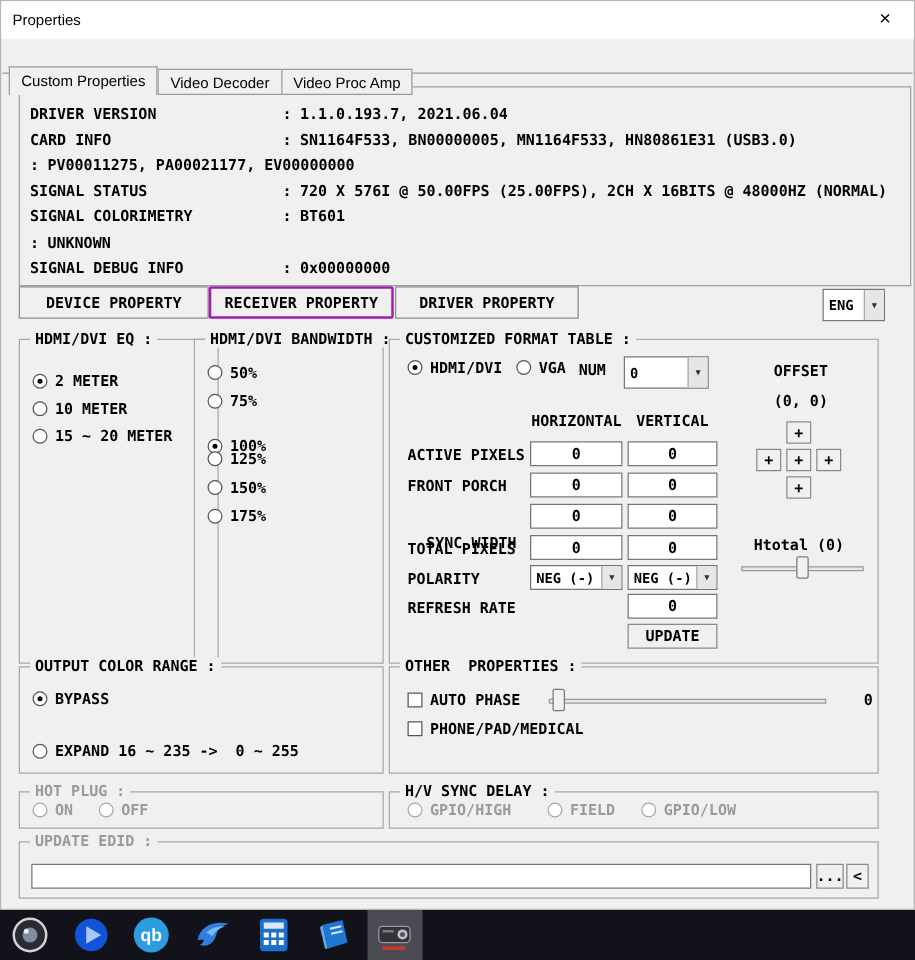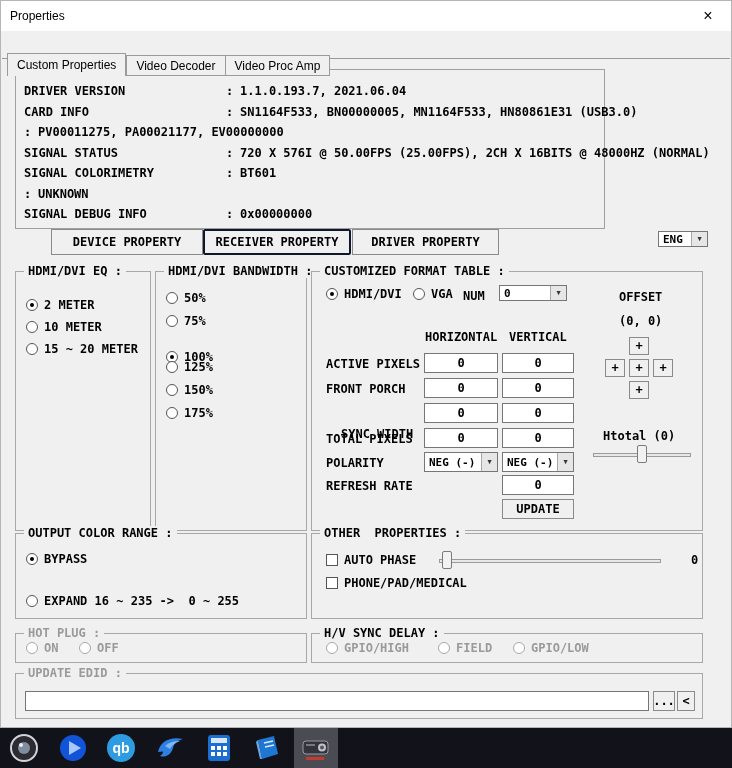--- a/index.html
+++ b/index.html
@@ -22,33 +22,33 @@
   
   .tabstrip { position: absolute; left: 6px; top: 35px; display: flex; align-items: flex-end;
     z-index: 3; font-family: "Liberation Sans", sans-serif; font-size: 12px; }
   .tab { height: 21px; margin-top: 2px; padding: 3px 9px 0 9px; background: #f0f0f0;
     border: 1px solid #9a9a9a; border-right: none; }
   .tab:last-child { border-right: 1px solid #9a9a9a; }
   .tab.active { height: 23px; margin-top: 17px; padding-top: 4px; border-right: 1px solid #9a9a9a;
     position: relative; z-index: 4; background: #f0f0f0; border-bottom: none; }
   .pageline { position: absolute; left: 1px; right: 1px; top: 57px; border-top: 1px solid #9a9a9a; z-index: 2; }
   
-  .infobox { position: absolute; left: 14px; top: 68px; width: 590px; height: 160px;
+  .infobox { position: absolute; left: 14px; top: 68px; width: 714px; height: 160px;
     border: 1px solid #a0a0a0; padding: 11px 8px 0 8px; }
   .info-row { display: flex; height: 20.5px; align-items: center;
     font-size: 12px; font-weight: bold; white-space: pre; }
   .info-row .ilabel { width: 202px; flex: none; }
   .info-row .isep { width: 14px; flex: none; }
   
   .propbtn { position: absolute; top: 228px; height: 26px; background: #f0f0f0;
     border: 1px solid #8a8a8a; display: flex; align-items: center; justify-content: center;
-    font-size: 12px; font-weight: bold; margin-left: 36px; }
-  .propbtn.active { border: 2px solid #0f172a; border-radius: 2px; }
-  
-  .dd { position: absolute; background: #fff; border: 1px solid #767676; height: 16px;
+    font-size: 12px; font-weight: bold; }
+  .propbtn.active { border: 2px solid #a21caf; border-radius: 2px; }
+  
+  .dd { position: absolute; background: #fff; border: 1px solid #767676; height: 26px;
     display: flex; align-items: center; font-size: 11px; font-weight: bold; }
   .dd .dd-val { flex: 1; padding-left: 4px; white-space: pre; overflow: hidden; }
   .dd .dd-arrow { width: 16px; height: 100%; background: #e6e6e6; border-left: 1px solid #a8a8a8;
     display: flex; align-items: center; justify-content: center; font-size: 7px; color: #333; flex: none; }
   
   .groupbox { position: absolute; border: 1px solid #a8a8a8; }
   .gb-title { position: absolute; top: -8px; left: 8px; background: #f0f0f0;
     padding: 0 4px; font-size: 12px; font-weight: bold; white-space: pre; }
   .gb-title.gray { color: #9a9a9a; }
   
@@ -130,21 +130,21 @@
     </div>
 
     <div class="propbtn" style="left:14px;width:152px;">DEVICE PROPERTY</div>
     <div class="propbtn active" style="left:166px;width:148px;">RECEIVER PROPERTY</div>
     <div class="propbtn" style="left:315px;width:147px;">DRIVER PROPERTY</div>
     <div class="dd" style="left:657px;top:230px;width:50px;">
       <span class="dd-val">ENG</span>
       <span class="dd-arrow">▼</span>
     </div>
 
-    <div class="groupbox" style="left:14px;top:270px;width:136px;height:260px;">
+    <div class="groupbox" style="left:14px;top:270px;width:160px;height:260px;">
       <span class="gb-title">HDMI/DVI EQ :</span>
     </div>
     <label class="row" style="left:25px;top:297px;">
       <span class="radio sel"></span><span>2 METER</span>
     </label>
     <label class="row" style="left:25px;top:319px;">
       <span class="radio"></span><span>10 METER</span>
     </label>
     <label class="row" style="left:25px;top:341px;">
       <span class="radio"></span><span>15 ~ 20 METER</span>

